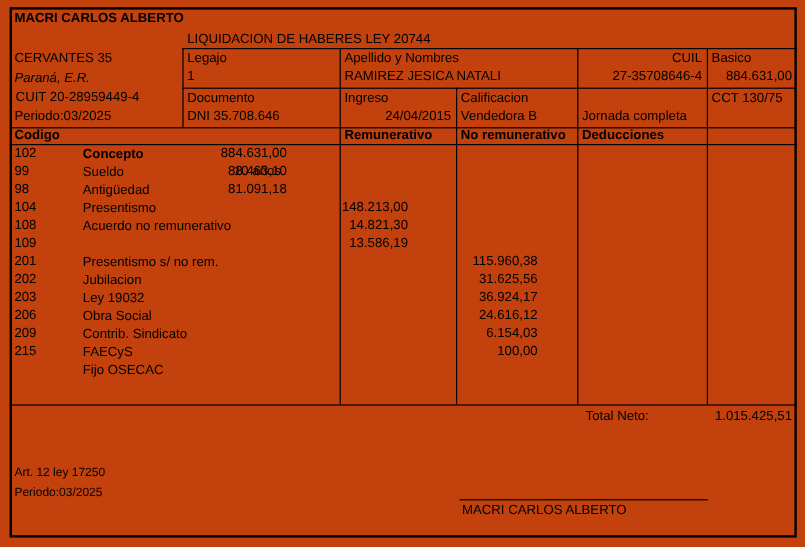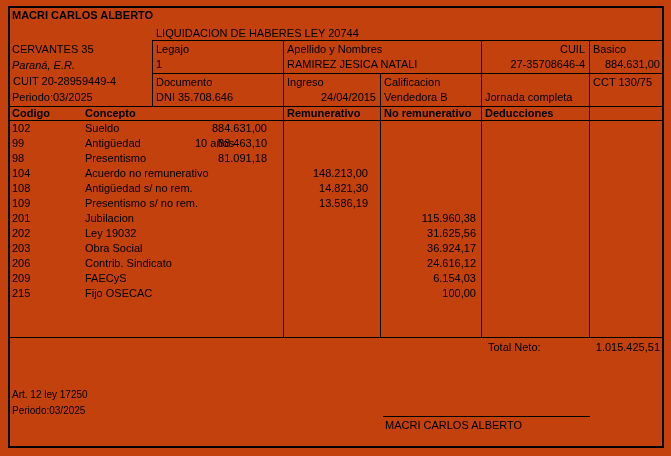--- a/index.html
+++ b/index.html
@@ -11,24 +11,24 @@
   .outer-border{position:absolute;left:8px;top:6px;width:656px;height:442px;
     border:2px solid #000;box-sizing:border-box;}
   .abs{position:absolute;white-space:nowrap;}
   .bold{font-weight:bold;}
   .vline{position:absolute;width:1px;background:#000;}
   .hline{position:absolute;height:1px;background:#000;}
   .cell{position:absolute;box-sizing:border-box;padding:2px 4px;line-height:15px;overflow:hidden;}
   .cell .lbl{display:block;}
   .cell .val{display:block;}
   .cell.r .val{text-align:right;}
-  .trow{position:absolute;left:0;width:534px;height:15px;line-height:15px;padding-left:28px;}
+  .trow{position:absolute;left:0;width:534px;height:15px;line-height:15px;}
   .trow span{position:absolute;white-space:nowrap;}
   .c-cod{left:12px;}
-  .c-con{left:85px;}
+  .c-con{left:69px;margin-top:16px;}
   .c-det{left:155px;margin-left:40px;}
   .c-rem{right:295px;}
   .c-nor{right:194px;}
   .c-ded{right:86px;}
   .hdr-rem{left:287px;}
   .hdr-nor{left:384px;}
   .hdr-ded{left:485px;}
   .sig-line{position:absolute;left:383px;top:416px;width:207px;height:1px;background:#000;}
 </style>
 </head>
@@ -128,21 +128,20 @@
   <div class="trow" style="top:166px;">
     <span class="c-cod">104</span>
     <span class="c-con">Acuerdo no remunerativo</span>
     <span class="c-det"></span>
     <span class="c-rem"></span>
     <span class="c-nor">148.213,00</span>
     <span class="c-ded"></span>
   </div>
   <div class="trow" style="top:181px;">
     <span class="c-cod">108</span>
-    <span class="c-con">Antigüedad s/ no rem.</span>
     <span class="c-det"></span>
     <span class="c-rem"></span>
     <span class="c-nor">14.821,30</span>
     <span class="c-ded"></span>
   </div>
   <div class="trow" style="top:196px;">
     <span class="c-cod">109</span>
     <span class="c-con">Presentismo s/ no rem.</span>
     <span class="c-det"></span>
     <span class="c-rem"></span>

